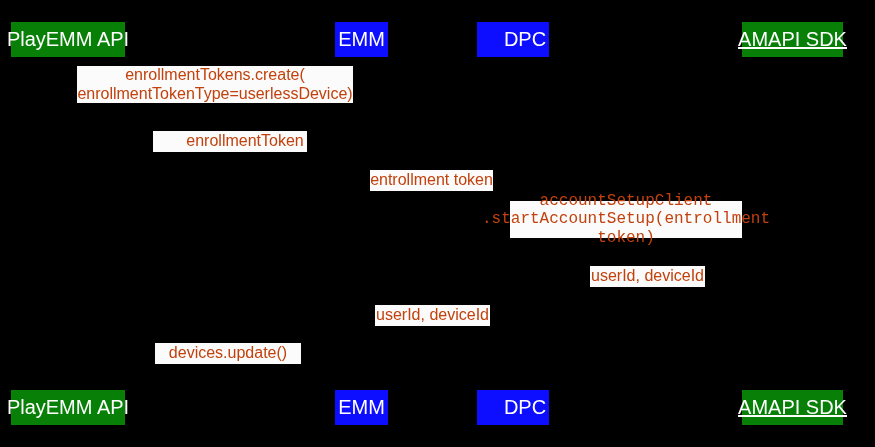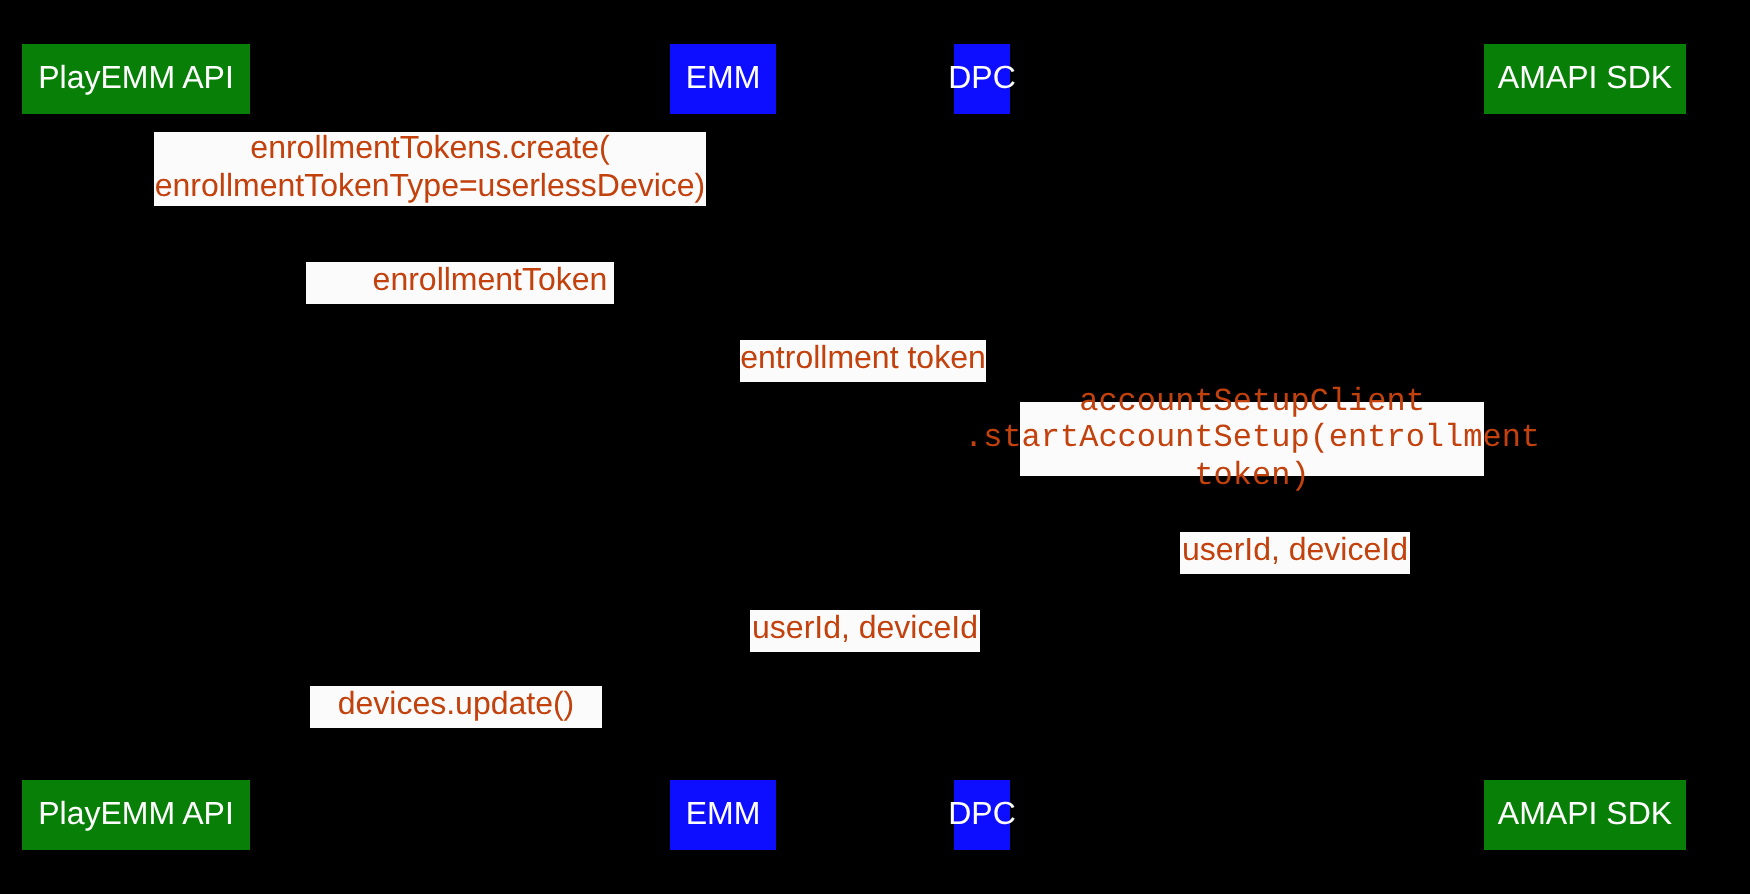--- a/index.html
+++ b/index.html
@@ -16,33 +16,33 @@
     overflow: hidden;
   }
   
   .participant {
     position: absolute;
     height: 35px;
     display: flex;
     align-items: center;
     justify-content: center;
     color: #ffffff;
-    font-size: 16px;
+    font-size: 20px;
     white-space: nowrap;
   }
   .participant.green { background: #088008; }
   .participant.blue  { background: #0d0dff; }
 
   .row-top    { top: 22px; }
   .row-bottom { top: 390px; }
 
   .p-playemm { left: 11px;  width: 114px; }
   .p-emm     { left: 335px; width: 53px;  }
-  .p-dpc     { left: 477px; width: 28px;  }
-  .p-amapi   { left: 742px; width: 101px; }
+  .p-dpc     { left: 477px; width: 48px; padding-left: 24px;  }
+  .p-amapi   { left: 742px; width: 101px; text-decoration: underline; }
 
   
   .msg {
     position: absolute;
     background: #fbfbfb;
     color: #c2410c;
     font-size: 16px;
     line-height: 18.5px;
     display: flex;
     align-items: center;

